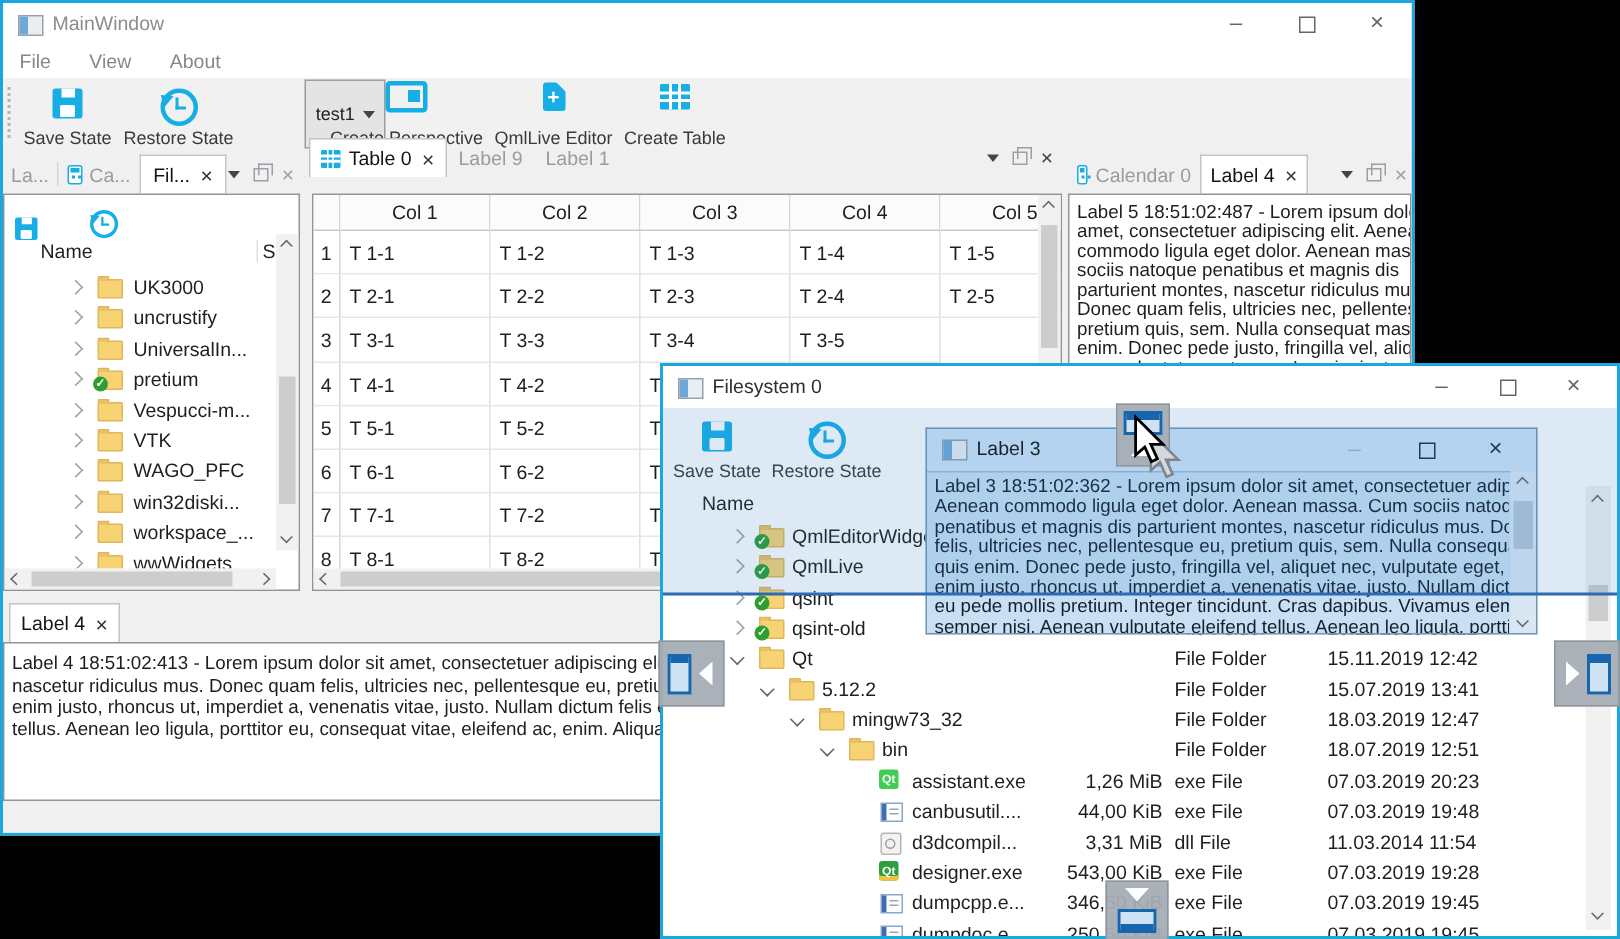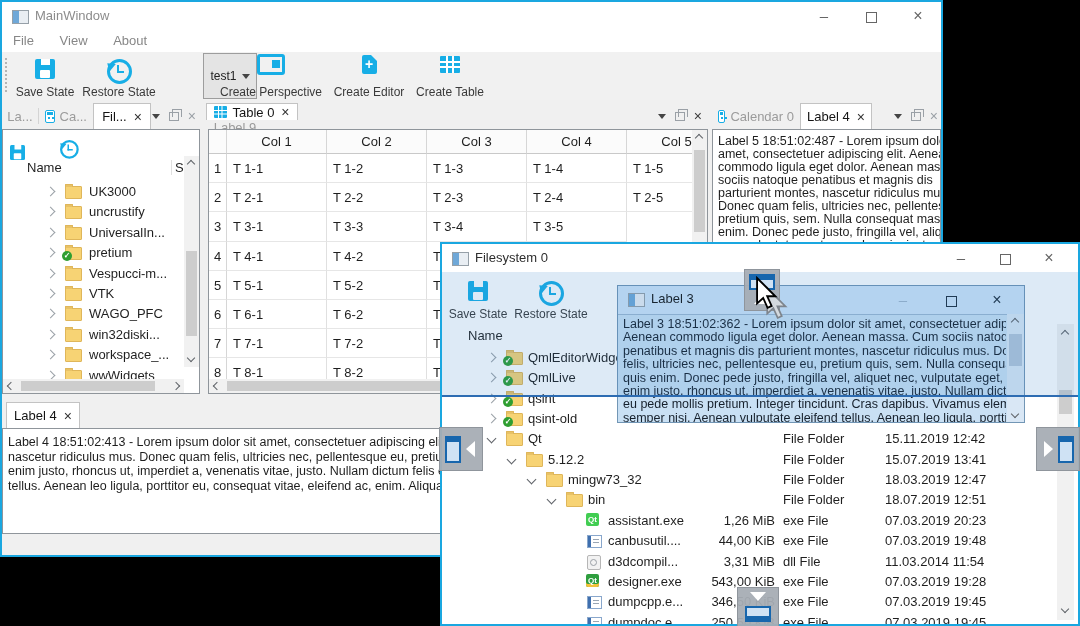--- a/index.html
+++ b/index.html
@@ -132,21 +132,21 @@
       <div class="combo">
         <span>test1</span>
         <i class="dd"></i>
       </div>
       <div class="tbtn" style="left:216px;width:106px">
         <span class="cicon ico-persp" style="margin-top:0"></span>
         <span class="tlbl">Create Perspective</span>
       </div>
       <div class="tbtn" style="left:326px;width:82px">
         <span class="cicon ico-editor" style="margin-top:1px"></span>
-        <span class="tlbl">Create Editor</span>
+        <span class="tlbl">QmlLive Editor</span>
       </div>
       <div class="tbtn" style="left:410px;width:76px">
         <span class="cicon ico-tablebig" style="margin-top:2px"></span>
         <span class="tlbl">Create Table</span>
       </div>
     </div>
 
     <div class="abs" style="left:0;top:98px;width:939px;height:455px;background:#f0f0f0;"></div>
 
     <div class="tabbar" style="left:0;top:101px;width:198px;">
@@ -237,21 +237,21 @@
         <div class="thumb" style="left:2px;top:95px;width:11px;height:85px;"></div>
         <i class="schev d" style="left:4px;bottom:6px;transform:rotate(45deg)"></i>
       </div>
       <div class="sb" style="left:0;bottom:0;height:14px;right:15px;">
         <i class="schev l" style="left:5px;top:4px;transform:rotate(135deg)"></i>
         <div class="thumb" style="left:18px;top:2px;width:134px;height:10px;"></div>
         <i class="schev r" style="right:5px;top:4px;transform:rotate(-45deg)"></i>
       </div>
     </div>
 
-    <div class="tabbar" style="left:204px;top:101px;width:502px;flex-direction:column;">
+    <div class="tabbar" style="left:204px;top:90px;width:502px;">
       <div class="tab active" style="width:92px">
         <i class="ico-tabgrid"></i>
         <span>Table 0</span>
         <span class="tabx">×</span>
       </div>
       <div class="tab" style="width:58px">
           <span>Label 9</span>
         </div>
       <div class="tab" style="width:58px">
           <span>Label 1</span>

